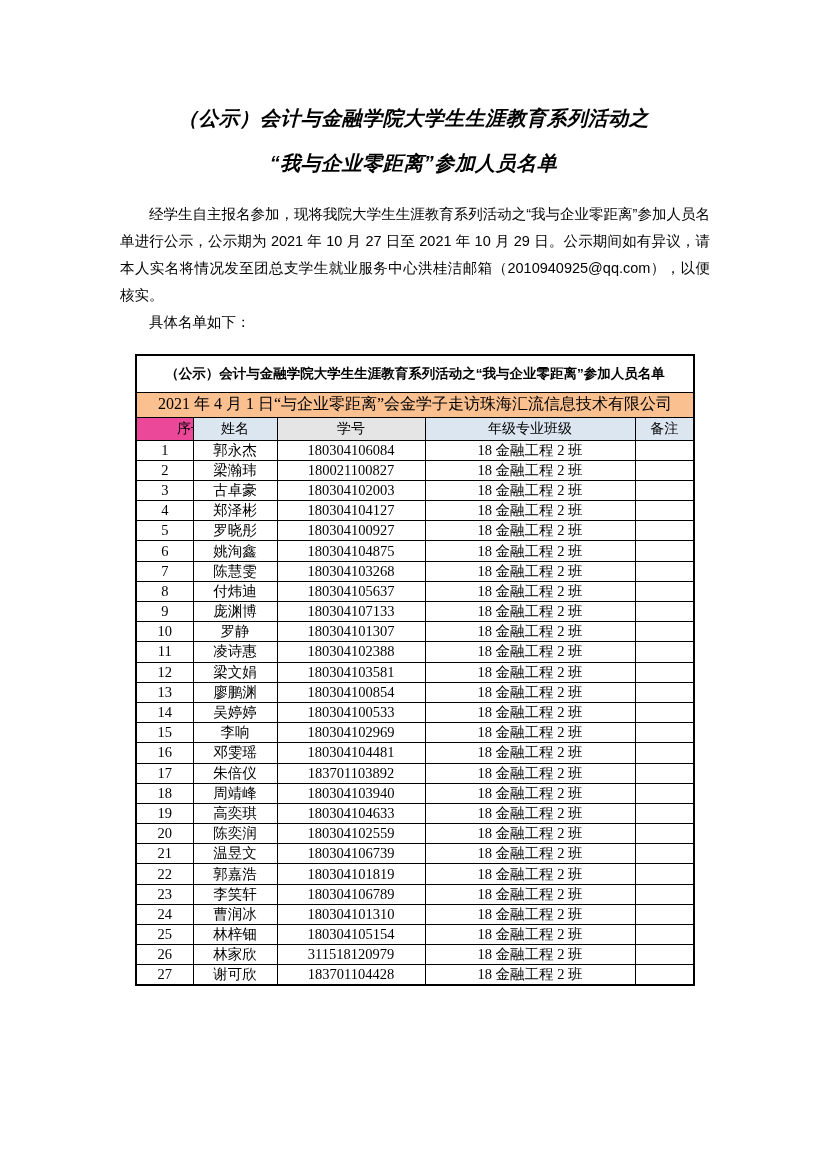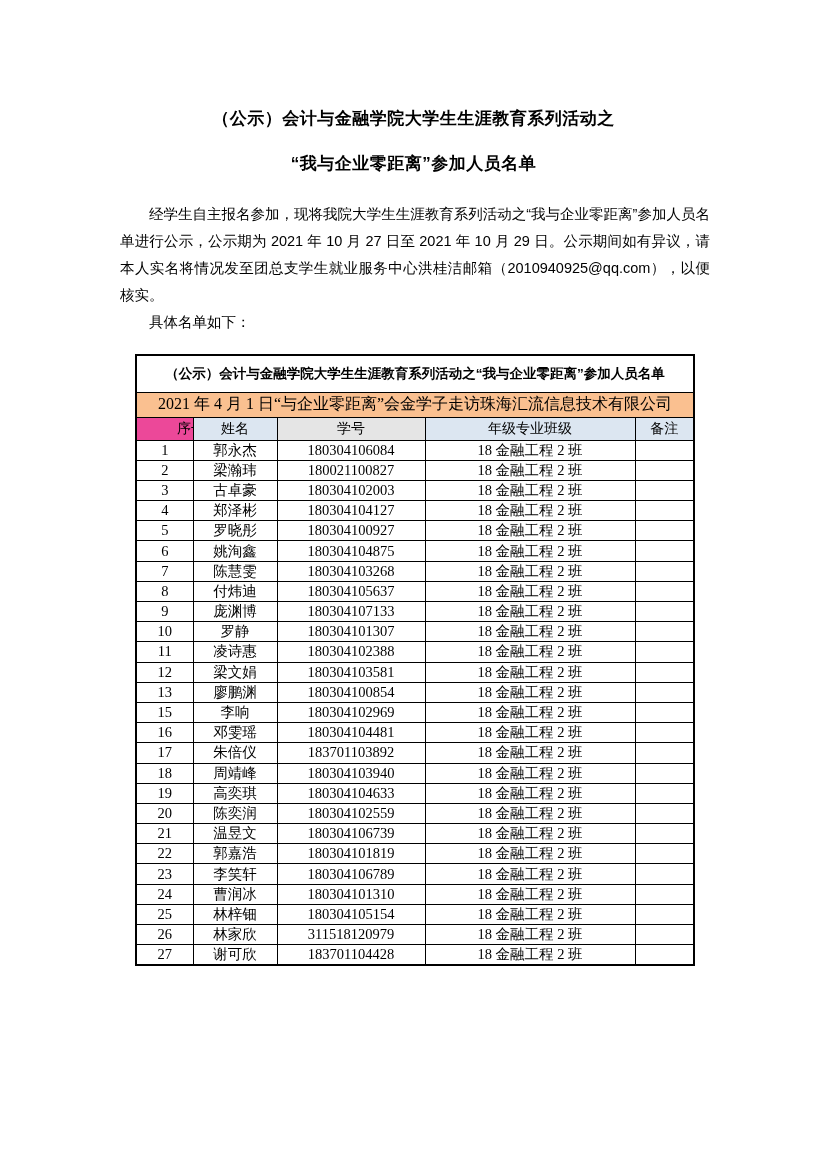--- a/index.html
+++ b/index.html
@@ -14,24 +14,25 @@
     position: relative;
     width: 827px; height: 1169px;
     background: #ffffff;
   }
   .titles {
     padding-top: 96px;
     text-align: center;
   }
   .doc-title {
     font-family: "Liberation Sans", sans-serif;
-    font-size: 17px;
+    font-size: 20px;
     font-weight: bold;
     line-height: 45px;
     letter-spacing: 0.5px;
+    font-style: italic;
   }
   .content { margin: 0 117px 0 120px; }
   .para {
     margin-top: 15px;
     font-family: "Liberation Sans", serif;
     font-size: 14.5px;
     line-height: 27px;
     text-align: justify;
     text-indent: 29px;
   }
@@ -199,20 +200,27 @@
             <td></td>
           </tr>
           <tr>
             <td>13</td>
             <td>廖鹏渊</td>
             <td>180304100854</td>
             <td>18 金融工程 2 班</td>
             <td></td>
           </tr>
           <tr>
+            <td>14</td>
+            <td>吴婷婷</td>
+            <td>180304100533</td>
+            <td>18 金融工程 2 班</td>
+            <td></td>
+          </tr>
+          <tr>
             <td>15</td>
             <td>李响</td>
             <td>180304102969</td>
             <td>18 金融工程 2 班</td>
             <td></td>
           </tr>
           <tr>
             <td>16</td>
             <td>邓雯瑶</td>
             <td>180304104481</td>

